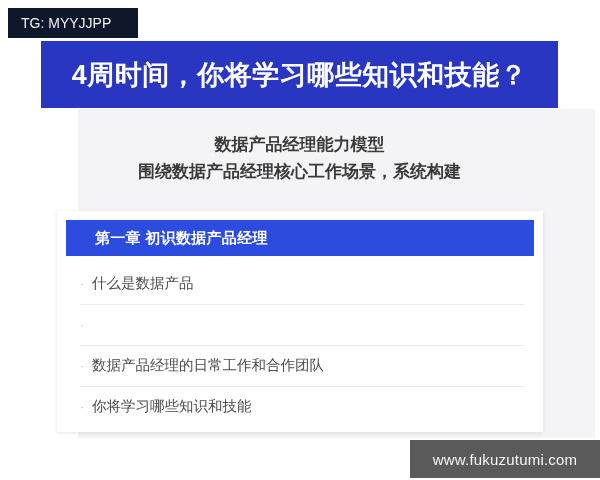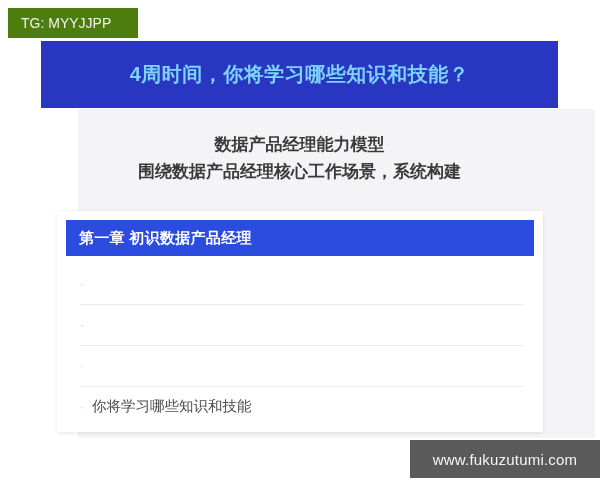--- a/index.html
+++ b/index.html
@@ -31,22 +31,22 @@
     left: 41px;
     top: 41px;
     width: 517px;
     height: 67px;
     background: #2836c2;
     display: flex;
     align-items: center;
     justify-content: center;
   }
   .title-banner .title-text {
-    color: #7dd3fc;
-    font-size: 20px;
+    color: #ffffff;
+    font-size: 27px;
     font-weight: bold;
     letter-spacing: 0.5px;
     white-space: nowrap;
   }
 
   
   .content-area {
     position: absolute;
     left: 41px;
     top: 109px;
@@ -94,20 +94,21 @@
     display: flex;
     align-items: center;
   }
   .chapter-header .chapter-title {
     color: #ffffff;
     font-size: 15px;
     font-weight: bold;
     padding-left: 13px;
     white-space: nowrap;
     letter-spacing: 0.3px;
+    margin-left: 16px;
   }
 
   
   .lesson-list {
     position: absolute;
     left: 9px;
     top: 52px;
     width: 468px;
   }
   .lesson-item {
@@ -142,21 +143,21 @@
     padding-left: 4px;
   }
 
   
   .tg-badge {
     position: absolute;
     left: 8px;
     top: 8px;
     width: 130px;
     height: 30px;
-    background: #4d7c0f;
+    background: #0f172a;
     display: flex;
     align-items: center;
     z-index: 20;
   }
   .tg-badge .tg-text {
     color: #f2f2f2;
     font-size: 14px;
     padding-left: 13px;
     white-space: nowrap;
   }
@@ -202,28 +203,30 @@
 <div class="chapter-card">
 
   <div class="chapter-header">
     <span class="chapter-title">第一章 初识数据产品经理</span>
   </div>
 
   <div class="lesson-list">
 
     <div class="lesson-item">
       <span class="lesson-bullet">·</span>
-    </div>
-
-    <div class="lesson-item">
-      <span class="lesson-bullet">·</span>
-    </div>
-
-    <div class="lesson-item">
-      <span class="lesson-bullet">·</span>
+      <span class="lesson-label">什么是数据产品</span>
+    </div>
+
+    <div class="lesson-item">
+      <span class="lesson-bullet">·</span>
+    </div>
+
+    <div class="lesson-item">
+      <span class="lesson-bullet">·</span>
+      <span class="lesson-label">数据产品经理的日常工作和合作团队</span>
     </div>
 
     <div class="lesson-item">
       <span class="lesson-bullet">·</span>
       <span class="lesson-label">你将学习哪些知识和技能</span>
     </div>
 
   </div>
 </div>
 

